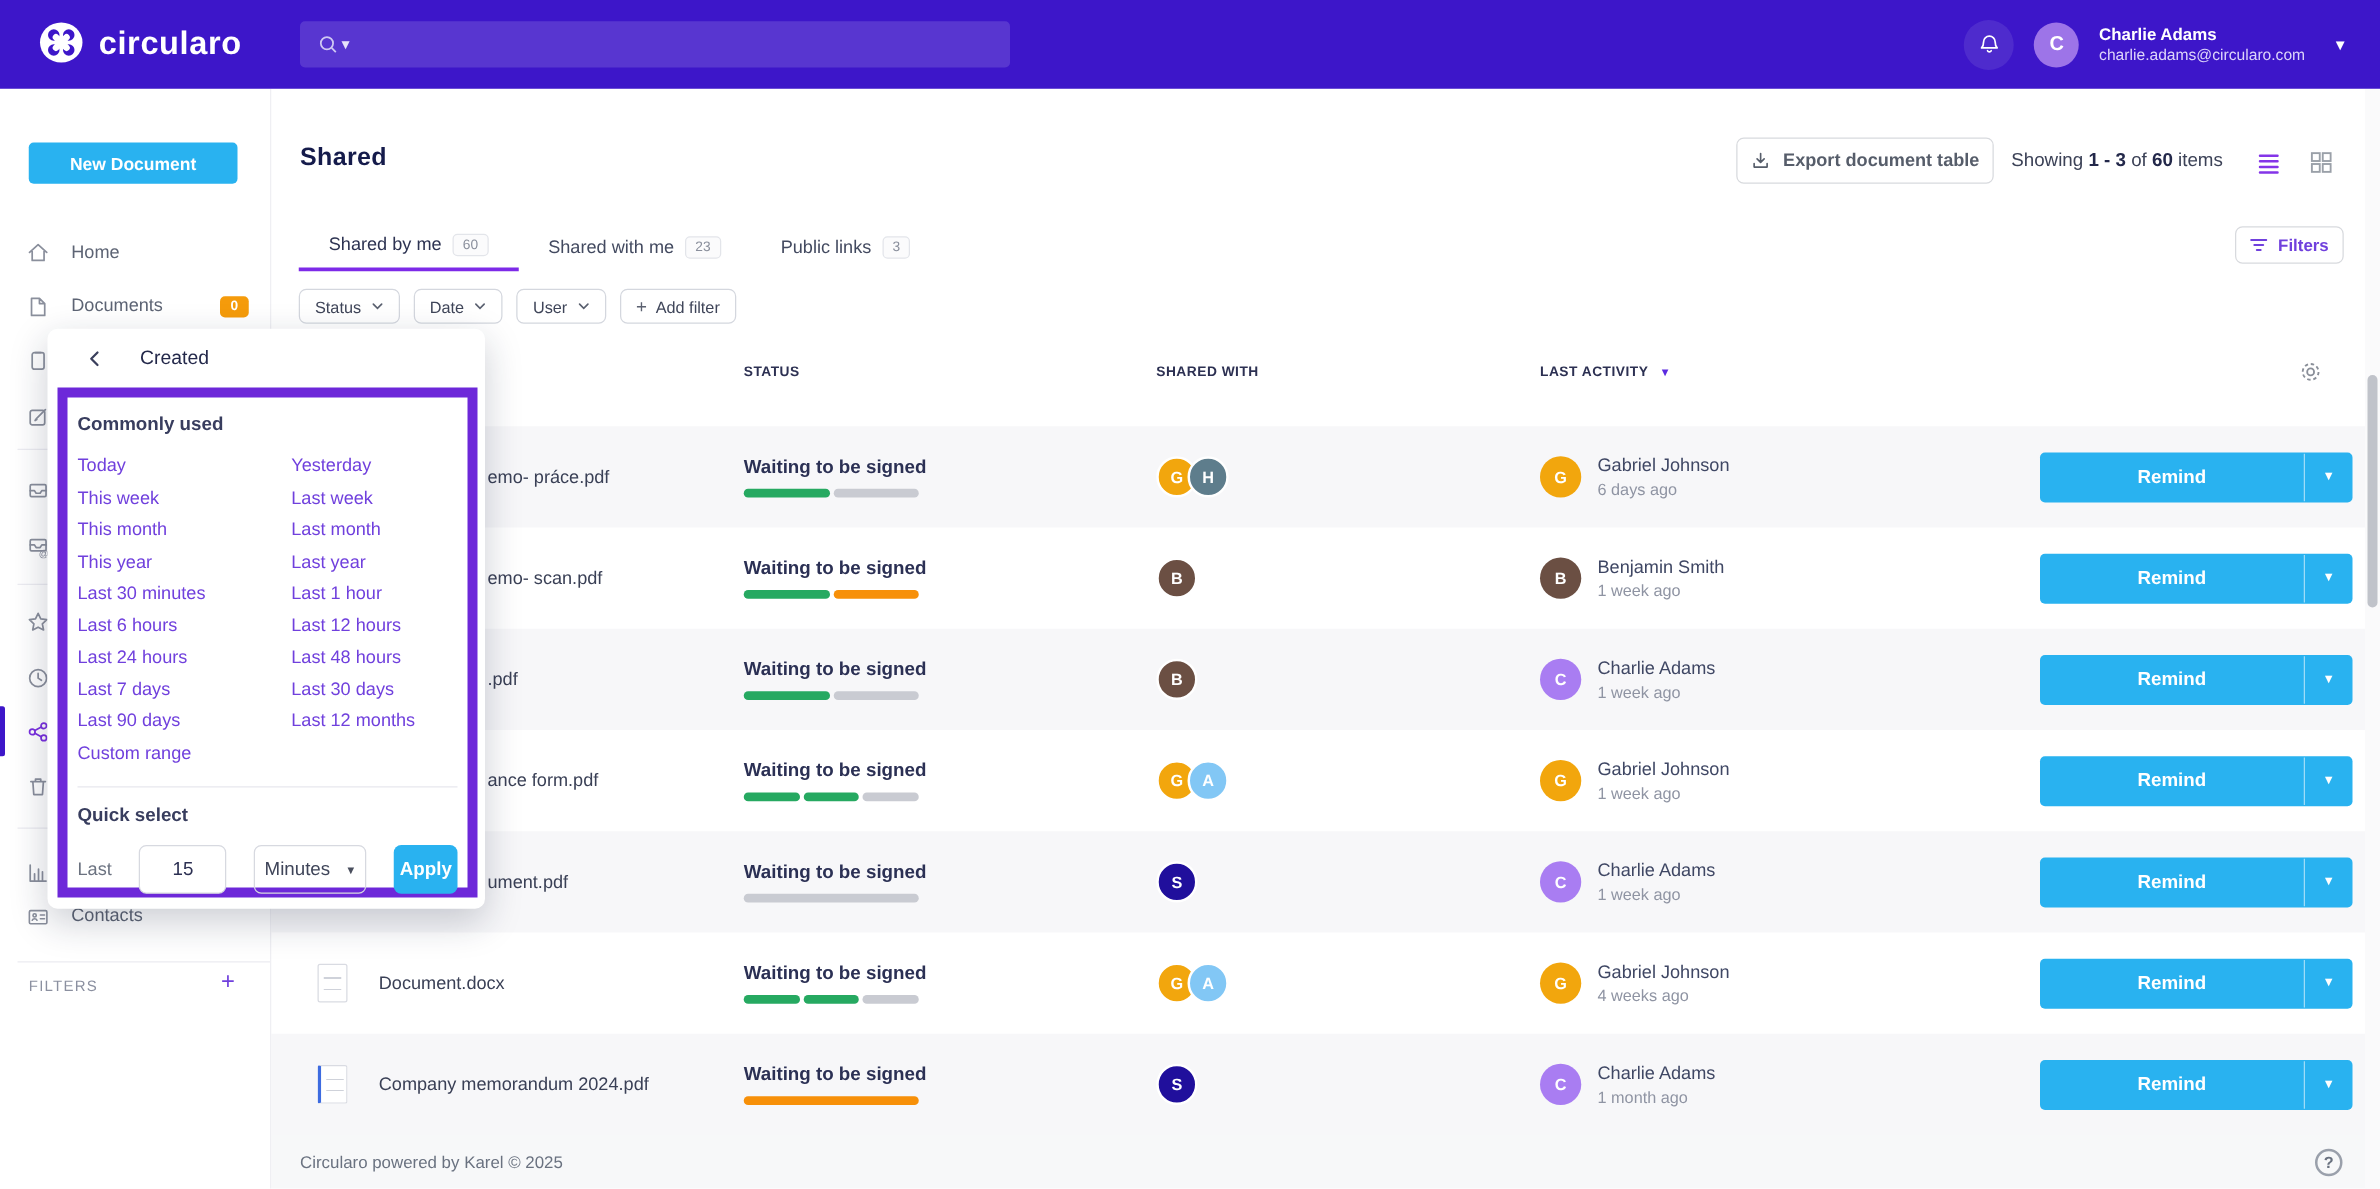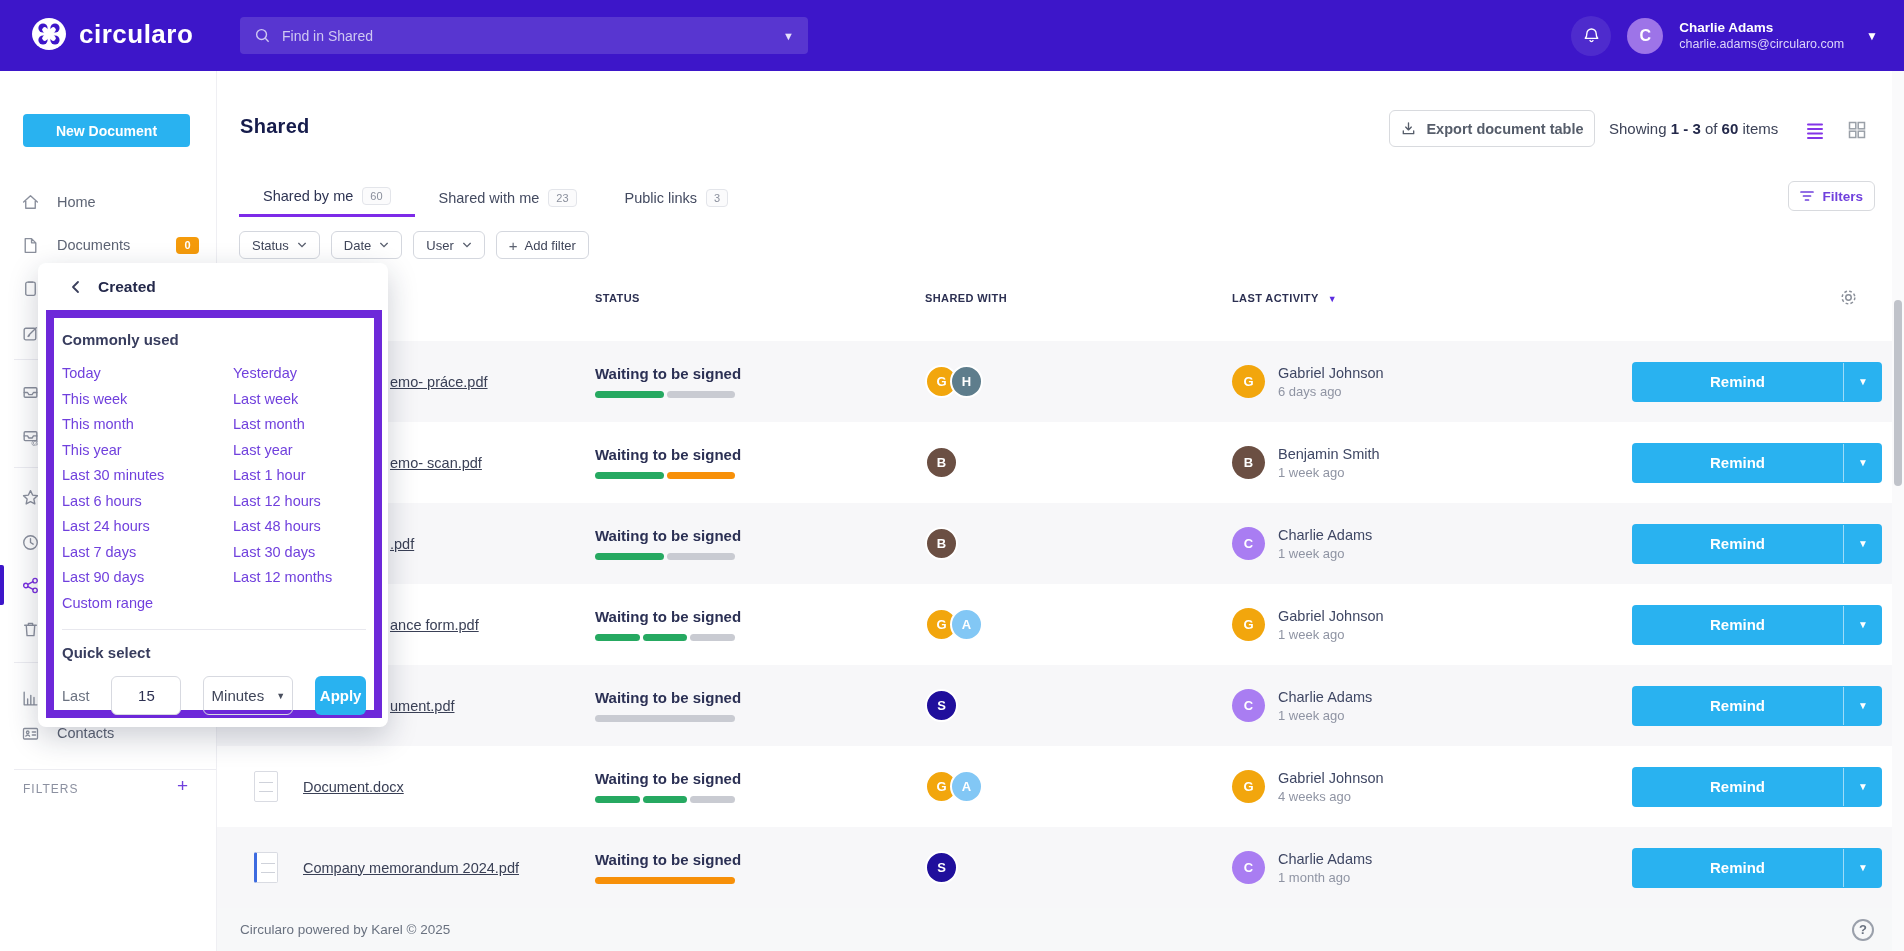--- a/index.html
+++ b/index.html
@@ -44,21 +44,21 @@
   .nav-divider { position:absolute; left:14px; right:0; height:1px; background:#ececf1; }
   .active-bar { position:absolute; left:0; width:4px; height:40px; background:#3d16c9; border-radius:0 2px 2px 0; }
   .filters-hdr { position:absolute; left:23px; top:711px; font-size:12px; letter-spacing:1px; color:#8b90a0; }
   .filters-plus { position:absolute; right:28px; top:704px; color:#7040dd; font-size:19px; cursor:pointer; }
 
   
   .popup { position:absolute; left:38px; top:263px; width:350px; height:464px; background:#fff;
     border-radius:8px; box-shadow:0 10px 30px rgba(25,30,60,.22); z-index:50; }
   .popup-head { height:47px; display:flex; align-items:center; padding-left:30px; }
   .popup-back { width:16px; height:16px; color:#3a3f5c; cursor:pointer; display:flex; }
-  .popup-title { margin-left:14px; font-size:15.5px; font-weight:bold; color:#23284a; }
+  .popup-title { margin-left:28px; font-size:15.5px; font-weight:normal; color:#23284a; }
   .blue-box { position:absolute; left:8px; top:47px; width:336px; height:408px;
     border:8px solid #6d28d9; background:#fff; padding:13px 8px 0 8px; }
   .cu-head { font-size:15px; font-weight:bold; color:#383d5e; margin-bottom:17px; }
   .links-cols { display:flex;gap:12px; }
   .links-col { display:flex; flex-direction:column; }
   .links-col.left { width:159px; }
   .link-item { font-size:14.5px; color:#7040dd; height:25.5px; cursor:pointer; }
   .qs-divider { height:1px; background:#e8e8ee; margin:9px 0 14px 0; }
   .qs-head { font-size:15px; font-weight:bold; color:#383d5e; margin-bottom:15px; }
   .qs-row { display:flex; align-items:center;gap:12px; }
@@ -114,21 +114,21 @@
   .thead .col-action { padding-right:34px; }
   .gear { width:19px; height:19px; color:#8a8f99; cursor:pointer; }
 
   .rows { position:absolute; left:0; top:270px; right:12px; }
   .row { display:flex; align-items:center; height:81px; }
   .row:nth-child(odd) { background:#f7f7f9; }
   .thumb { width:24px; height:31px; background:#fff; border:1px solid #d9dbe2; border-radius:2px;
     background-image:repeating-linear-gradient(#fff 0 3px,#fff 3px 5px,#cfd2da 5px 6px,#fff 6px 9px);
     background-size:14px 22px; background-position:4px 5px; background-repeat:no-repeat; }
   .thumb.pdf { border-left:3px solid #3d6be0; }
-  .name-text { margin-left:25px; font-size:14.5px; color:#3a4056;text-decoration:underline; }
+  .name-text { margin-left:25px; font-size:14.5px; color:#3a4056; }
   .row.no-thumb .name-text { margin-left:136px; }
   .status-label { font-size:15px; font-weight:bold; color:#2b3054; }
   .bar { display:flex; gap:3px; width:140px; margin-top:9px; }
   .seg { height:7px; border-radius:4px; flex:1; }
   .avatars { display:flex; }
   .avatar { width:33px; height:33px; border-radius:50%; color:#fff; font-size:13px; font-weight:bold;
     display:flex; align-items:center; justify-content:center; border:2px solid #fff; }
   .avatar + .avatar { margin-left:-8px; }
   .act-wrap { display:flex; align-items:center; gap:13px; }
   .act-avatar { width:33px; height:33px; border-radius:50%; color:#fff; font-size:13px; font-weight:bold;
@@ -172,21 +172,20 @@
         <rect x="16.4" y="8.4" width="5.2" height="17.2" rx="2.6" fill="#fff" transform="rotate(45 19 17)"></rect>
         <rect x="16.4" y="8.4" width="5.2" height="17.2" rx="2.6" fill="#fff" transform="rotate(-45 19 17)"></rect>
       </svg>
       <span class="logo-text">circularo</span>
     </div>
     <div class="searchbar">
       <svg width="17" height="17" viewBox="0 0 18 18" fill="none" stroke="#cfc8f2" stroke-width="1.5">
         <circle cx="8" cy="8" r="5.2"></circle>
           <path d="M12 12 L15.5 15.5"></path>
       </svg>
-      <input placeholder="Find in Shared" style="">
       <span class="search-caret">▼</span>
     </div>
     <div class="top-right">
       <div class="bell-circle">
         <svg width="19" height="19" viewBox="0 0 18 18" fill="none" stroke="#fff" stroke-width="1.3" stroke-linecap="round" stroke-linejoin="round">
           <path d="M9 2.8 a4.4 4.4 0 0 1 4.4 4.4 c0 3 .9 3.9 1.5 4.5 H3.1 c.6-.6 1.5-1.5 1.5-4.5 A4.4 4.4 0 0 1 9 2.8 z"></path>
           <path d="M7.6 13.8 a1.5 1.5 0 0 0 2.8 0"></path>
         </svg>
       </div>
       <div class="hdr-avatar">C</div>

